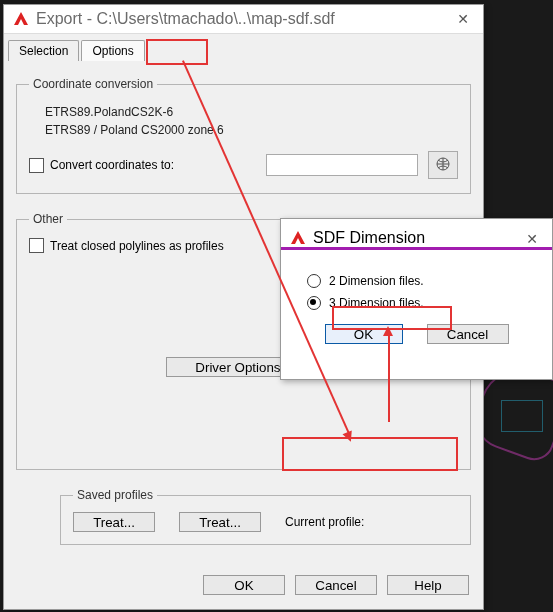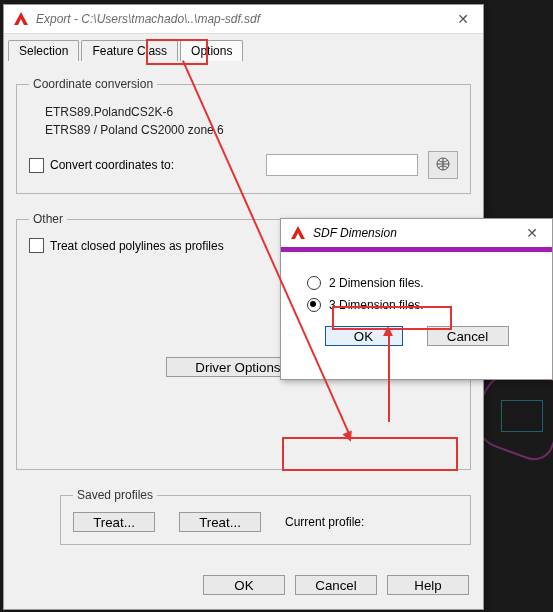--- a/index.html
+++ b/index.html
@@ -1,21 +1,21 @@
 <!DOCTYPE html>
 <html><head>
 <meta charset="utf-8">
 <style>
   html,body{margin:0;padding:0;font-family:"Segoe UI",Tahoma,sans-serif;font-size:12px;color:#000;}
   body{width:553px;height:612px;background:#1a1a1a;position:relative;overflow:hidden;}
   .win{position:absolute;background:#f0f0f0;border:1px solid #999;box-shadow:2px 2px 6px rgba(0,0,0,.3);}
   .main-win{left:3px;top:4px;width:479px;height:604px;}
   .titlebar{height:28px;display:flex;align-items:center;background:#fff;border-bottom:1px solid #ddd;}
   .app-icon{width:18px;height:18px;margin:0 6px 0 8px;display:flex;align-items:center;justify-content:center;}
-  .title-text{flex:1;color:#6b6b6b;font-size:12px;font-style:italic;}
+  .title-text{flex:1;color:#6b6b6b;font-size:16px;}
   .close-x{width:40px;text-align:center;color:#555;font-size:14px;}
   .tabstrip{display:flex;padding:6px 12px 0 4px;gap:2px;}
   .tab{padding:3px 10px;border:1px solid #a0a0a0;border-bottom:none;background:#f0f0f0;border-radius:2px 2px 0 0;}
   .tab.active{background:#fafafa;}
   .body-area{padding:6px 12px 0 12px;}
   fieldset{border:1px solid #b5b5b5;margin:10px 0 18px 0;padding:10px 12px 14px 12px;}
   legend{padding:0 4px;color:#333;}
   .plain-line{margin:4px 0 4px 16px;color:#222;}
   .row{display:flex;align-items:center;margin-top:14px;}
   .chk{width:13px;height:13px;border:1px solid #555;margin-right:6px;background:#fff;}
@@ -30,21 +30,21 @@
   
   .hl{position:absolute;border:2px solid #e33434;pointer-events:none;}
   .hl1{left:146px;top:39px;width:58px;height:22px;}
   .hl2{left:282px;top:437px;width:172px;height:30px;}
   .hl3{left:332px;top:306px;width:116px;height:20px;}
   
   .arrow-line{position:absolute;background:#e33434;transform-origin:top left;pointer-events:none;}
   .arrow-head{position:absolute;width:0;height:0;border-left:5px solid transparent;border-right:5px solid transparent;border-top:10px solid #e33434;pointer-events:none;}
   
   .dlg{left:280px;top:218px;width:271px;height:160px;background:#fff;}
-  .dlg .titlebar{background:#fff;border-bottom:5px solid #a21caf;}
+  .dlg .titlebar{background:#fff;border-bottom:3px solid #a21caf;align-items:flex-end;}
   .opt-area{padding:16px 26px 0 26px;}
   .radio-row{display:flex;align-items:center;margin:8px 0;}
   .radio{width:12px;height:12px;border:1px solid #333;border-radius:50%;margin-right:8px;position:relative;background:#fff;}
   .radio.sel::after{content:"";position:absolute;left:2px;top:2px;width:6px;height:6px;background:#000;border-radius:50%;}
   .dlg-foot{display:flex;justify-content:center;gap:24px;margin-top:14px;}
   .ok-btn{min-width:78px;border:1px solid #0a5aa6;background:#e8f0fb;}
   
   .cad{position:absolute;right:-10px;top:370px;width:80px;height:80px;border:2px solid #d740c6;border-radius:40px 10px 20px 30px;opacity:.45;transform:rotate(20deg);}
   .cad2{position:absolute;right:10px;top:400px;width:40px;height:30px;border:1px solid #2ec4e8;opacity:.4;}
 </style>
@@ -60,21 +60,20 @@
       <svg viewBox="0 0 18 18" width="18" height="18">
           <path d="M2 15 L9 2 L16 15 L12 15 L9 9 L6 15 Z" fill="#d22"></path>
         </svg>
     </span>
     <span class="title-text">Export - C:\Users\tmachado\..\map-sdf.sdf</span>
     <span class="close-x">✕</span>
   </div>
 
   <div class="tabstrip">
     <div class="tab">Selection</div>
-    <div class="tab">Feature Class</div>
     <div class="tab active">Options</div>
   </div>
 
   <div class="body-area">
     <fieldset>
       <legend>Coordinate conversion</legend>
       <div class="plain-line">ETRS89.PolandCS2K-6</div>
       <div class="plain-line">ETRS89 / Poland CS2000 zone 6</div>
       <div class="row">
         <span class="chk"></span>

